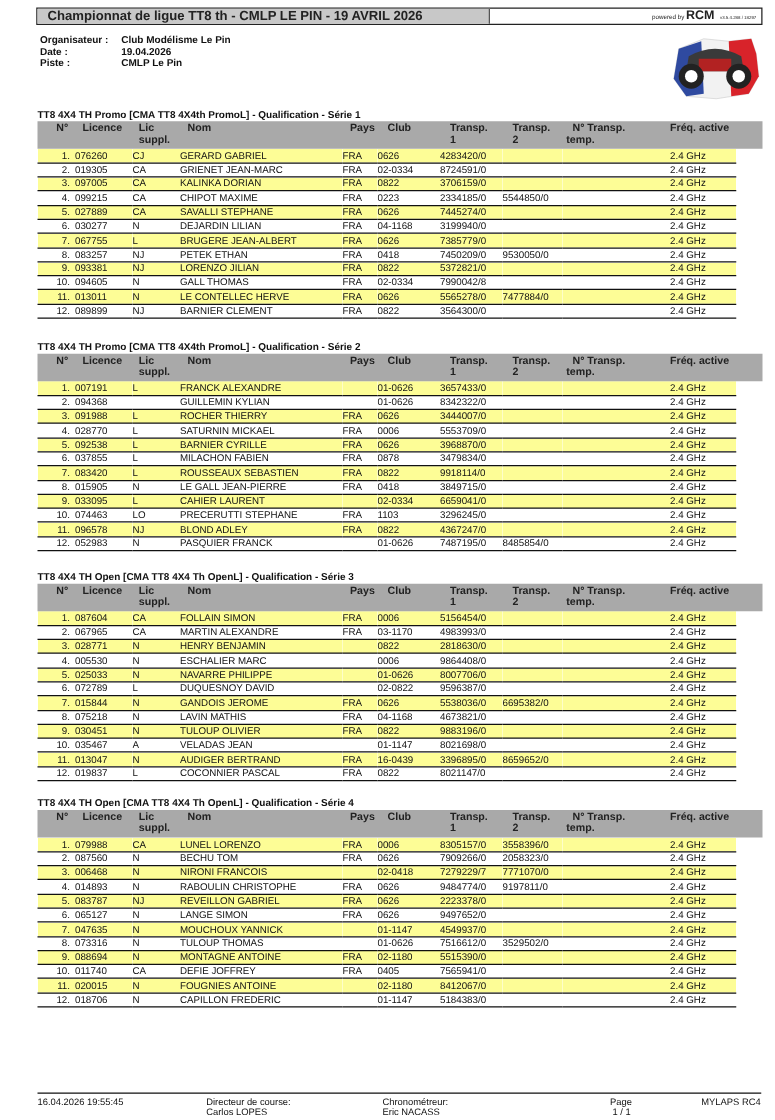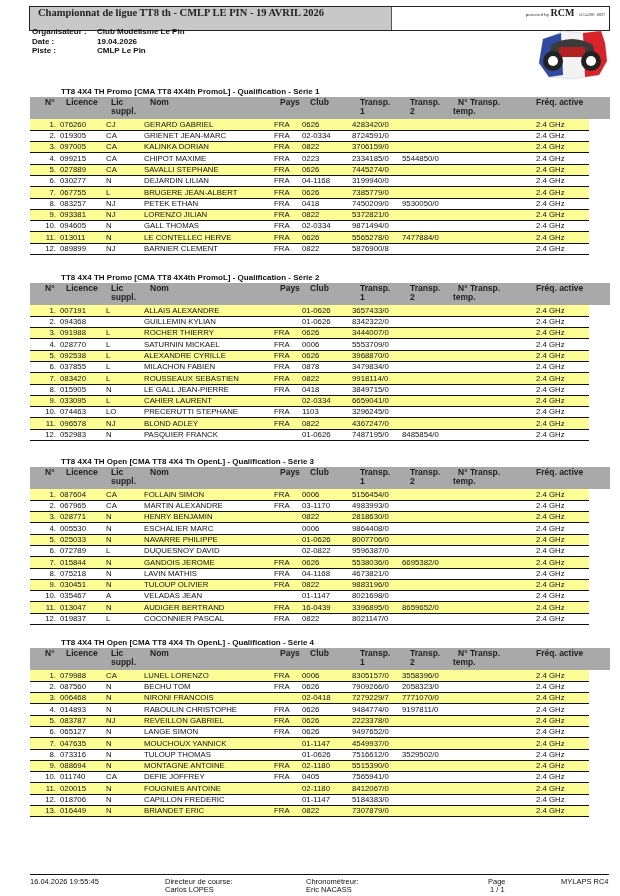--- a/index.html
+++ b/index.html
@@ -1,40 +1,40 @@
 <!DOCTYPE html>
 <html><head>
 <meta charset="utf-8">
 <style>
   * { box-sizing: border-box; margin: 0; padding: 0; }
   html, body { width: 620px; height: 896px; background: #ffffff; overflow: hidden; }
   body { font-family: "Liberation Sans", sans-serif; color: #111; position: relative; }
 
   .title-bar {
-    position: absolute; left: 29px; top: 6px; width: 581px; height: 25px;
-    border: 1px solid #222; display: flex; font-family: Liberation Serif, serif;
+    position: absolute; left: 29px; top: 6px; width: 581px; height: 14px;
+    border: 1px solid #222; display: flex;
   }
   .title-bar .title {
     flex: 0 0 362px; background: #c8c8c8; font-weight: bold; font-size: 10.5px;
     line-height: 12px; padding-left: 8px; color: #222; border-right: 1px solid #555;
   }
   .title-bar .powered {
     flex: 1; font-size: 5px; text-align: right; padding-right: 4px; line-height: 12px; color: #222;
   }
   .title-bar .powered b { font-size: 10px; font-weight: bold; }
   .title-bar .powered .ver { font-size: 3.5px; margin-left: 3px; }
 
   .meta { position: absolute; left: 32px; top: 27px; font-size: 8px; line-height: 9.5px; font-weight: bold; }
   .meta .row { display: flex; }
   .meta .lbl { width: 65px; }
 
   .logo { position: absolute; left: 533px; top: 25px; width: 78px; height: 58px; }
 
   .section { position: absolute; left: 30px; width: 580px; }
-  .section .sec-title { font-size: 8px; font-weight: bold; height: 11px; line-height: 11px; margin-left: 31px; }
+  .section .sec-title { font-size: 8px; font-weight: bold; height: 11px; line-height: 11px; }
   .thead {
     background: #a9a9a9; height: 22px; position: relative; font-weight: bold; font-size: 8.5px;
     color: #222;
   }
   .thead span { position: absolute; top: 1px; line-height: 9px; }
   table { border-collapse: collapse; width: 559px; font-size: 7.8px; table-layout: fixed; }
   td { height: 11.3px; line-height: 10px; white-space: nowrap; overflow: hidden; padding: 0; vertical-align: bottom; }
   tr.odd td { background: #fdfd96; }
   tr { border-bottom: 1px solid #111; }
   td.num { text-align: right; padding-right: 4px; }
@@ -223,21 +223,21 @@
             <td class="pad"></td>
             <td class="pad">2.4 GHz</td>
           </tr>
           <tr class="even">
             <td class="num">10.</td>
             <td class="pad">094605</td>
             <td class="pad">N</td>
             <td class="pad">GALL THOMAS</td>
             <td class="pad">FRA</td>
             <td class="pad">02-0334</td>
-            <td class="pad">9871494/0</td>
+            <td class="pad">7990042/8</td>
             <td class="pad"></td>
             <td class="pad"></td>
             <td class="pad">2.4 GHz</td>
           </tr>
           <tr class="odd">
             <td class="num">11.</td>
             <td class="pad">013011</td>
             <td class="pad">N</td>
             <td class="pad">LE CONTELLEC HERVE</td>
             <td class="pad">FRA</td>
@@ -247,21 +247,21 @@
             <td class="pad"></td>
             <td class="pad">2.4 GHz</td>
           </tr>
           <tr class="even">
             <td class="num">12.</td>
             <td class="pad">089899</td>
             <td class="pad">NJ</td>
             <td class="pad">BARNIER CLEMENT</td>
             <td class="pad">FRA</td>
             <td class="pad">0822</td>
-            <td class="pad">5876900/8</td>
+            <td class="pad">3564300/0</td>
             <td class="pad"></td>
             <td class="pad"></td>
             <td class="pad">2.4 GHz</td>
           </tr>
         </tbody>
       </table>
     </div>
     <div class="section" style="top: 272px;">
       <div class="sec-title">TT8 4X4 TH Promo [CMA TT8 4X4th PromoL] - Qualification - Série 2</div>
       <div class="thead">
@@ -291,21 +291,21 @@
           <col style="width:50px">
           <col style="width:48px">
           <col style="width:86px">
           <col style="width:53px">
         </colgroup>
         <tbody>
           <tr class="odd">
             <td class="num">1.</td>
             <td class="pad">007191</td>
             <td class="pad">L</td>
-            <td class="pad">ALLAIS ALEXANDRE</td>
+            <td class="pad">FRANCK ALEXANDRE</td>
             <td class="pad"></td>
             <td class="pad">01-0626</td>
             <td class="pad">3657433/0</td>
             <td class="pad"></td>
             <td class="pad"></td>
             <td class="pad">2.4 GHz</td>
           </tr>
           <tr class="even">
             <td class="num">2.</td>
             <td class="pad">094368</td>
@@ -339,21 +339,21 @@
             <td class="pad">0006</td>
             <td class="pad">5553709/0</td>
             <td class="pad"></td>
             <td class="pad"></td>
             <td class="pad">2.4 GHz</td>
           </tr>
           <tr class="odd">
             <td class="num">5.</td>
             <td class="pad">092538</td>
             <td class="pad">L</td>
-            <td class="pad">ALEXANDRE CYRILLE</td>
+            <td class="pad">BARNIER CYRILLE</td>
             <td class="pad">FRA</td>
             <td class="pad">0626</td>
             <td class="pad">3968870/0</td>
             <td class="pad"></td>
             <td class="pad"></td>
             <td class="pad">2.4 GHz</td>
           </tr>
           <tr class="even">
             <td class="num">6.</td>
             <td class="pad">037855</td>
@@ -789,32 +789,20 @@
             <td class="pad">018706</td>
             <td class="pad">N</td>
             <td class="pad">CAPILLON FREDERIC</td>
             <td class="pad"></td>
             <td class="pad">01-1147</td>
             <td class="pad">5184383/0</td>
             <td class="pad"></td>
             <td class="pad"></td>
             <td class="pad">2.4 GHz</td>
           </tr>
-          <tr class="odd">
-            <td class="num">13.</td>
-            <td class="pad">016449</td>
-            <td class="pad">N</td>
-            <td class="pad">BRIANDET ERIC</td>
-            <td class="pad">FRA</td>
-            <td class="pad">0822</td>
-            <td class="pad">7307879/0</td>
-            <td class="pad"></td>
-            <td class="pad"></td>
-            <td class="pad">2.4 GHz</td>
-          </tr>
         </tbody>
       </table>
     </div>
   </div>
 
 <div class="footer">
   <span class="c" style="left:0">16.04.2026 19:55:45</span>
   <span class="c" style="left:135px">Directeur de course:</span>
   <span class="c" style="left:135px;top:11px">Carlos LOPES</span>
   <span class="c" style="left:276px">Chronométreur:</span>

